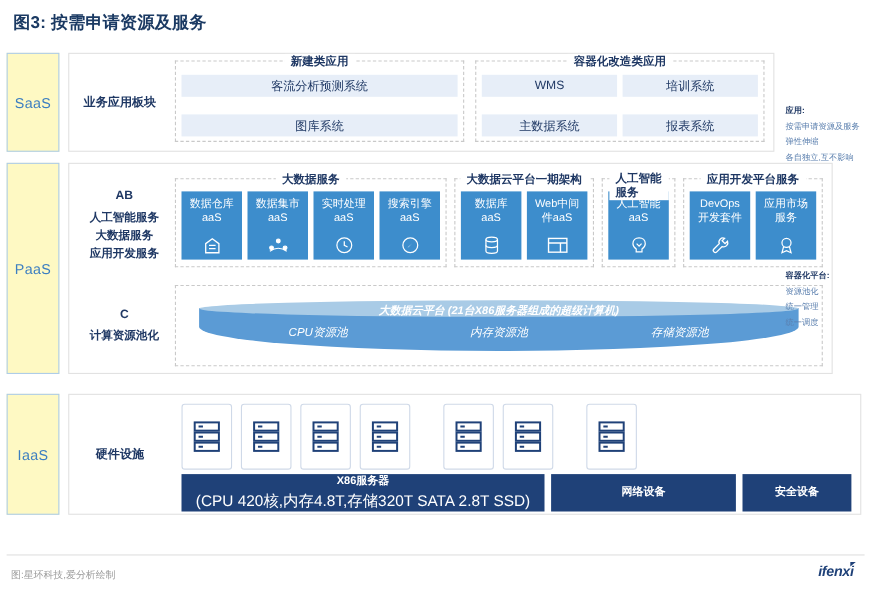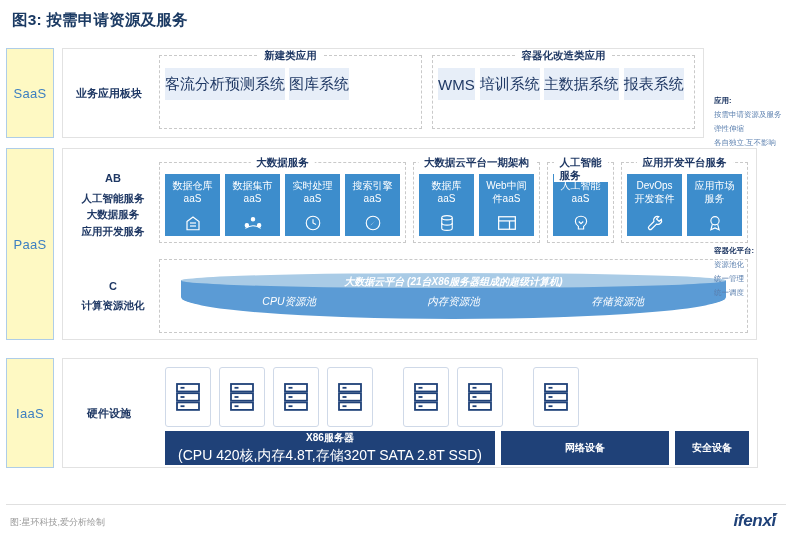--- a/index.html
+++ b/index.html
@@ -78,41 +78,41 @@
     padding: 6px 8px 8px 4px;
     box-sizing: border-box;
   }
   .group {
     flex: 1;
     border: 1px dashed #c9c9c9;
     position: relative;
     padding: 12px 5px 5px;
     box-sizing: border-box;
     display: flex;
-    flex-direction: row;
-    gap: 4px;
+    flex-direction: column;
+    gap: 16px;
   }
   .group-title {
     position: absolute;
     top: -7px;
     left: 50%;
     transform: translateX(-50%);
     background: #ffffff;
     padding: 0 6px;
     font-size: 10.5px;
     font-weight: bold;
     color: #1f3864;
     white-space: nowrap;
   }
   .app-row { display: flex; gap: 5px; }
   .app-box {
     background: #e7eef8;
     color: #1f3864;
-    font-size: 15px;
-    height: 32px;
+    font-size: 11px;
+    height: 20px;
     display: flex;
     align-items: center;
     justify-content: center;
     flex: 1;
     white-space: nowrap;
   }
 
   
   .side-note {
     position: absolute;
@@ -311,21 +311,21 @@
     position: absolute;
     left: 10px;
     top: 516px;
     font-size: 9px;
     color: #9a9a9a;
   }
   .footer-logo {
     position: absolute;
     right: 14px;
     top: 511px;
-    font-size: 17px;
+    font-size: 13px;
     font-weight: bold;
     font-style: italic;
     color: #1f4178;
     letter-spacing: -.3px;
   }
   .footer-logo .tick {
     display: inline-block;
     width: 0; height: 0;
     border-left: 5px solid #1f4178;
     border-bottom: 4px solid transparent;
@@ -627,21 +627,21 @@
       </div>
 
       <div class="hw-bars">
         <div class="hw-bar" style="width:330px;">
           <div class="hw-title">X86服务器</div>
           <div class="hw-sub">(CPU 420核,内存4.8T,存储320T SATA 2.8T SSD)</div>
         </div>
         <div class="hw-bar" style="width:168px;">
           <div class="hw-title">网络设备</div>
         </div>
-        <div class="hw-bar" style="width:74px;">
+        <div class="hw-bar" style="width:99px;">
           <div class="hw-title">安全设备</div>
         </div>
       </div>
 
     </div>
   </div>
 </div>
 
 <div class="footer-rule"></div>
 <div class="footer-credit">图:星环科技,爱分析绘制</div>

